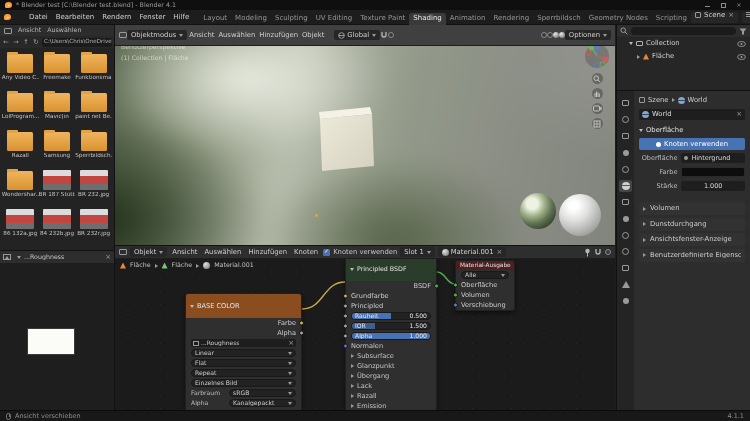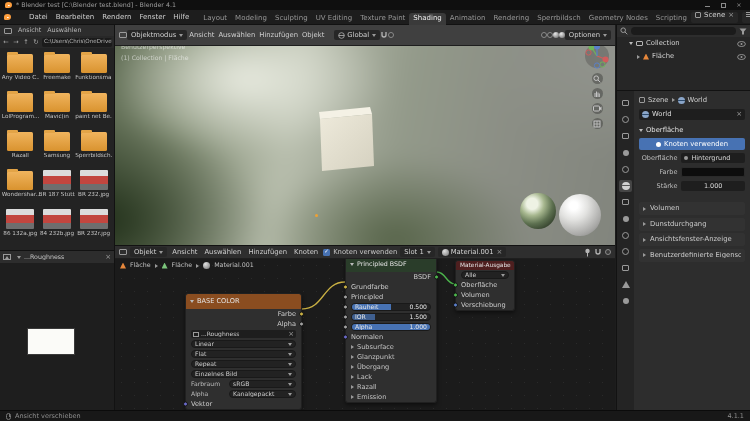--- a/index.html
+++ b/index.html
@@ -71,21 +71,21 @@
   .se {position:absolute;left:115px;top:245px;width:500px;height:165px;background:#1b1b1b;border-top:1px solid #121212}
   .se-header {height:13px;background:#2e2e2e;border-bottom:1px solid #1e1e1e;display:flex;align-items:center;gap:3px;padding:0 4px;font-size:6.8px;position:relative;z-index:5}
   .chk {width:7px;height:7px;background:#4772b3;border-radius:1.5px;color:#fff;font-size:5.5px;display:flex;align-items:center;justify-content:center;flex:none}
   .mat-ic {width:7px;height:7px;border-radius:50%;background:radial-gradient(circle at 35% 30%,#e0e0e0,#8e8e8e 75%);flex:none}
   .se-canvas {position:absolute;left:0;right:0;top:13px;bottom:0;overflow:hidden;background-color:#1b1b1b;background-image:radial-gradient(#2a2a2a 0.8px,transparent 1px);background-size:13px 13px}
   .se-path {position:absolute;left:5px;top:3px;display:flex;align-items:center;gap:4px;font-size:6.3px;color:#c0c0c0;z-index:3}
   .ob-ic {width:6px;height:6px;background:#e8873b;clip-path:polygon(50% 0,100% 100%,0 100%)}
   .me-ic {width:6px;height:6px;background:#7bc47b;clip-path:polygon(50% 0,100% 100%,0 100%)}
   .wires {position:absolute;left:0;top:0;z-index:1}
   .node {position:absolute;background:rgba(48,48,48,.96);border:1px solid #202020;border-radius:3px;box-shadow:0 2px 4px rgba(0,0,0,.5);z-index:2;font-size:6.6px;color:#ccc}
-  .node-h {height:15px;display:flex;align-items:center;padding:0 4px;border-radius:2.5px 2.5px 0 0;color:#e4e4e4;overflow:hidden;white-space:nowrap}
+  .node-h {height:24px;display:flex;align-items:center;padding:0 4px;border-radius:2.5px 2.5px 0 0;color:#e4e4e4;overflow:hidden;white-space:nowrap}
   .nrow {height:10px;display:flex;align-items:center;padding:0 5px;position:relative;gap:2px}
   .nrow.out {justify-content:flex-end}
   .sock {position:absolute;width:5px;height:5px;border-radius:50%;border:1px solid #141414;top:50%;transform:translateY(-50%)}
   .sock.l {left:-3px} .sock.r {right:-3px}
   .s-yellow {background:#c9b043} .s-gray {background:#a1a1a1} .s-green {background:#4cb54c} .s-purple {background:#6a6ac9} .s-blue {background:#5a7ec9}
   .npill {flex:1;height:8px;background:#222;border:1px solid #191919;border-radius:4px;display:flex;align-items:center;justify-content:space-between;padding:0 3px;font-size:6.1px;color:#ccc;overflow:hidden;white-space:nowrap}
   .nsplit {width:36px;flex:none;font-size:6.1px;color:#bdbdbd;overflow:hidden;white-space:nowrap}
   .nslider {flex:1;height:8px;background:#222;border:1px solid #191919;border-radius:4px;position:relative;overflow:hidden;display:flex;align-items:center;justify-content:space-between;padding:0 3px;font-size:6.1px}
   .nslider .fill {position:absolute;left:0;top:0;bottom:0;background:#4772b3}
   .nslider span {position:relative;z-index:1;color:#e8e8e8}

